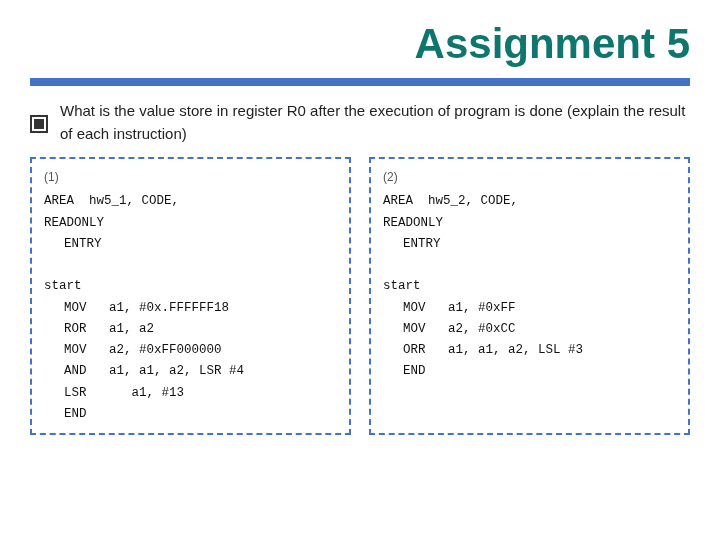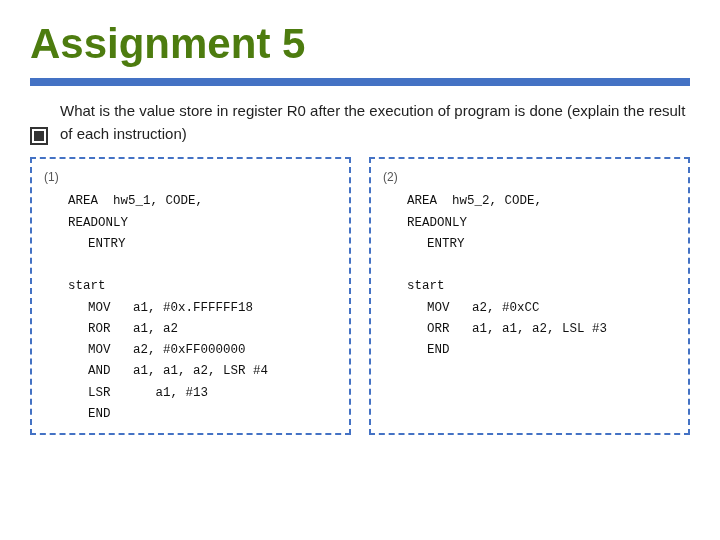--- a/index.html
+++ b/index.html
@@ -7,31 +7,32 @@
       background: #fff;
       font-family: Arial, sans-serif;
       width: 720px;
       height: 540px;
       overflow: hidden;
       padding: 20px 30px;
     }
     h1 {
       font-size: 42px;
       font-weight: bold;
-      color: #4d7c0f;
+      color: #0f766e;
       margin-bottom: 10px;
+      text-align: right;
     }
     .blue-bar {
       height: 8px;
       background: #4472C4;
       margin-bottom: 14px;
     }
     .question-row {
       display: flex;
-      align-items: flex-end;
+      align-items: center;
       margin-bottom: 12px;
     }
     .checkbox-icon {
       width: 18px;
       height: 18px;
       border: 2px solid #333;
       display: flex;
       align-items: center;
       justify-content: center;
       margin-right: 12px;
@@ -65,21 +66,20 @@
       line-height: 1.7;
     }
     .panel-label {
       font-size: 12px;
       color: #555;
       margin-bottom: 4px;
       font-family: Arial, sans-serif;
     }
     .code-line {
       white-space: pre;
-      margin-left: 24px;
     }
     .indent1 { padding-left: 20px; }
   </style>
 </head>
 <body>
 
 <h1>Assignment 5</h1>
 <div class="blue-bar"></div>
 
 <div class="question-row">
@@ -106,18 +106,19 @@
   </div>
 
   <div class="code-panel">
     <div class="panel-label">(2)</div>
     <div>
       <div class="code-line">AREA  hw5_2, CODE,</div>
       <div class="code-line">READONLY</div>
       <div class="code-line indent1">ENTRY</div>
       <div class="code-line">&nbsp;</div>
       <div class="code-line">start</div>
+      <div class="code-line indent1">MOV   a1, #0xFF</div>
       <div class="code-line indent1">MOV   a2, #0xCC</div>
       <div class="code-line indent1">ORR   a1, a1, a2, LSL #3</div>
       <div class="code-line indent1">END</div>
     </div>
   </div>
 </div>
 
 </body></html>

